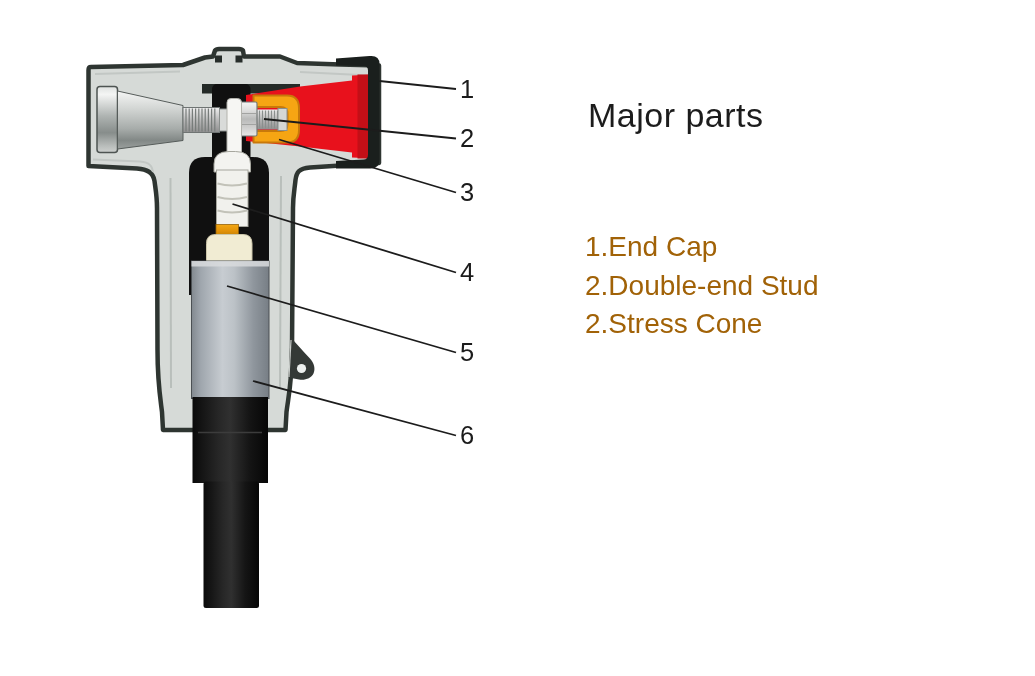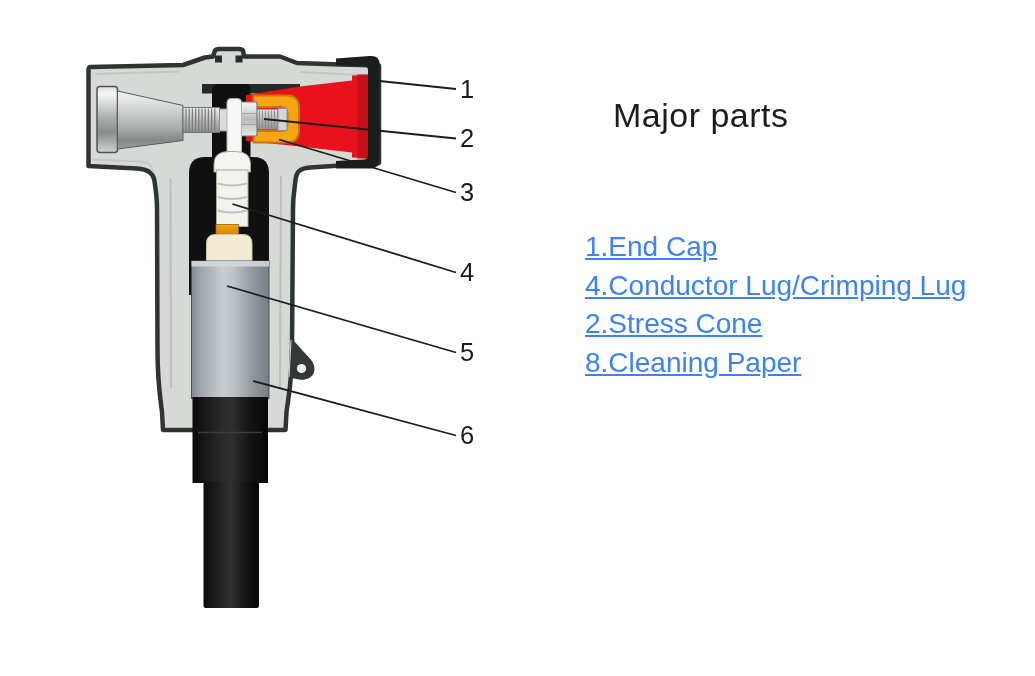--- a/index.html
+++ b/index.html
@@ -10,30 +10,29 @@
     overflow:hidden;
     font-family:"Liberation Sans","DejaVu Sans",sans-serif;
   }
   .diagram-svg{position:absolute;left:0;top:0;}
   .diagram-svg text{
     font-family:"Liberation Sans","DejaVu Sans",sans-serif;
     fill:#1b1b1b;
     font-size:25.5px;
   }
   .page-title{
-    position:absolute;left:613px;top:95px;
+    position:absolute;left:588px;top:95px;
     font-size:34px;line-height:1.2;color:#1c1c1c;
     letter-spacing:0.5px;
     white-space:nowrap;
   }
   .parts-list{
     position:absolute;left:585px;top:228px;
-    font-size:28px;line-height:38.6px;color:#3b82f6;
+    font-size:28px;line-height:38.6px;color:#a16207;
     white-space:nowrap;
-    text-decoration:underline;
   }
 </style>
 </head>
 <body>
 
 <div class="stage">
 
   <svg class="diagram-svg" width="520" height="676" viewBox="0 0 520 676">
     <defs>
       <linearGradient id="metalGrad" x1="0" y1="0" x2="0" y2="1">
@@ -207,18 +206,17 @@
       <text x="460" y="281">4</text>
       <text x="460" y="361">5</text>
       <text x="460" y="444">6</text>
     </g>
   </svg>
 
   <div class="page-title">Major parts</div>
 
   <div class="parts-list">
     <div>1.End Cap</div>
-    <div>4.Conductor Lug/Crimping Lug</div>
+    <div>2.Double-end Stud</div>
     <div>2.Stress Cone</div>
-    <div>8.Cleaning Paper</div>
   </div>
 
 </div>
 
 </body></html>

